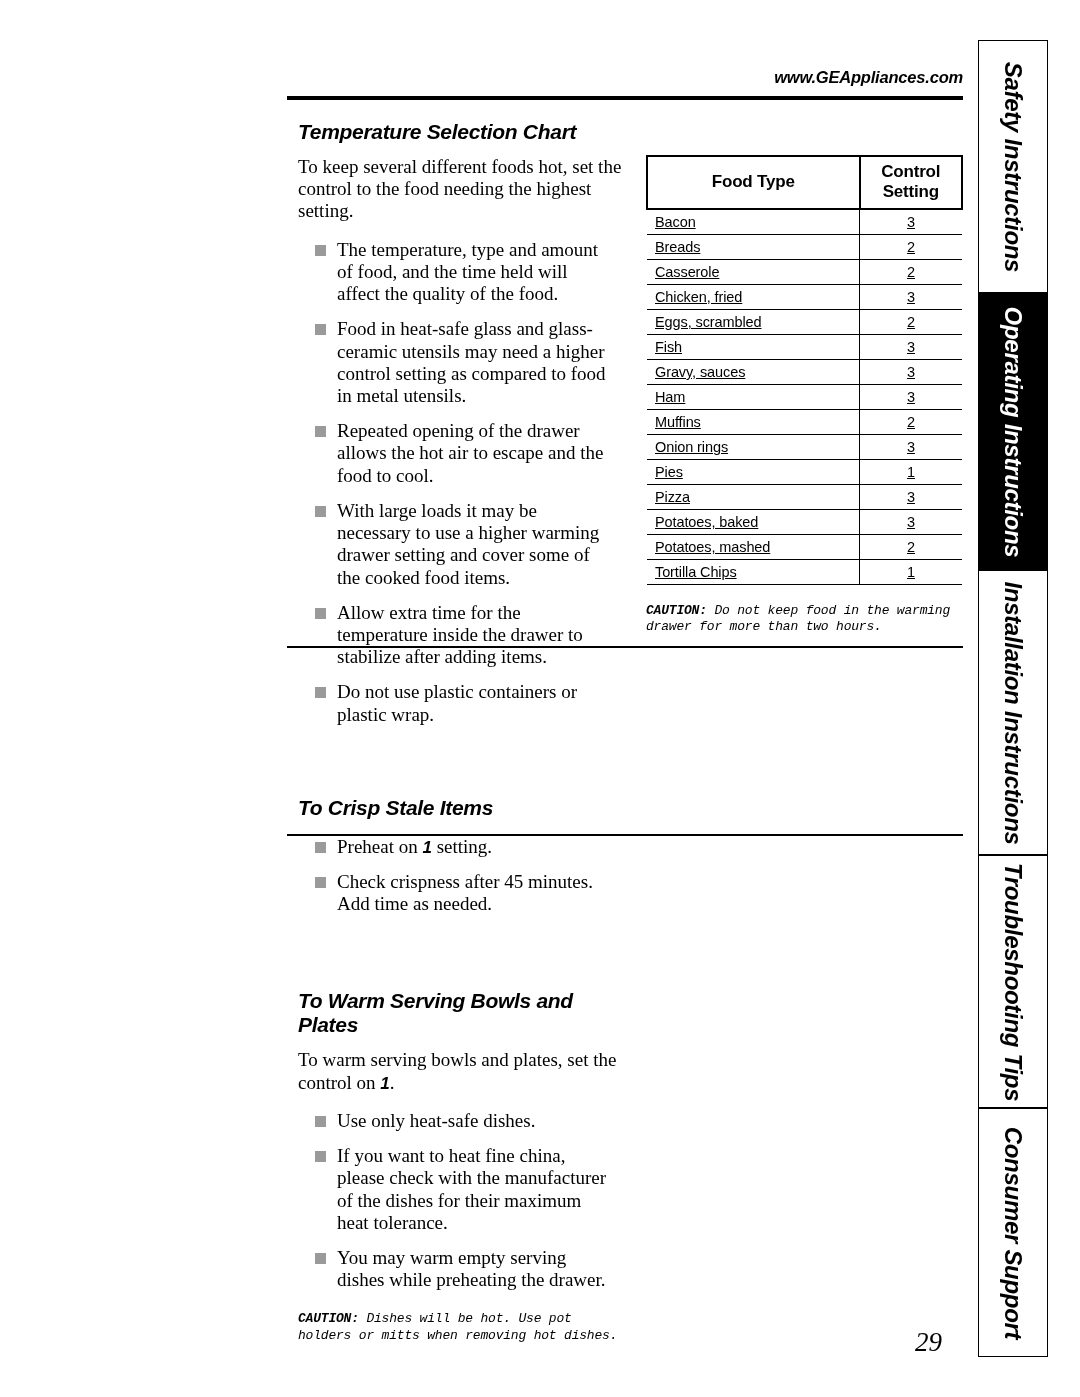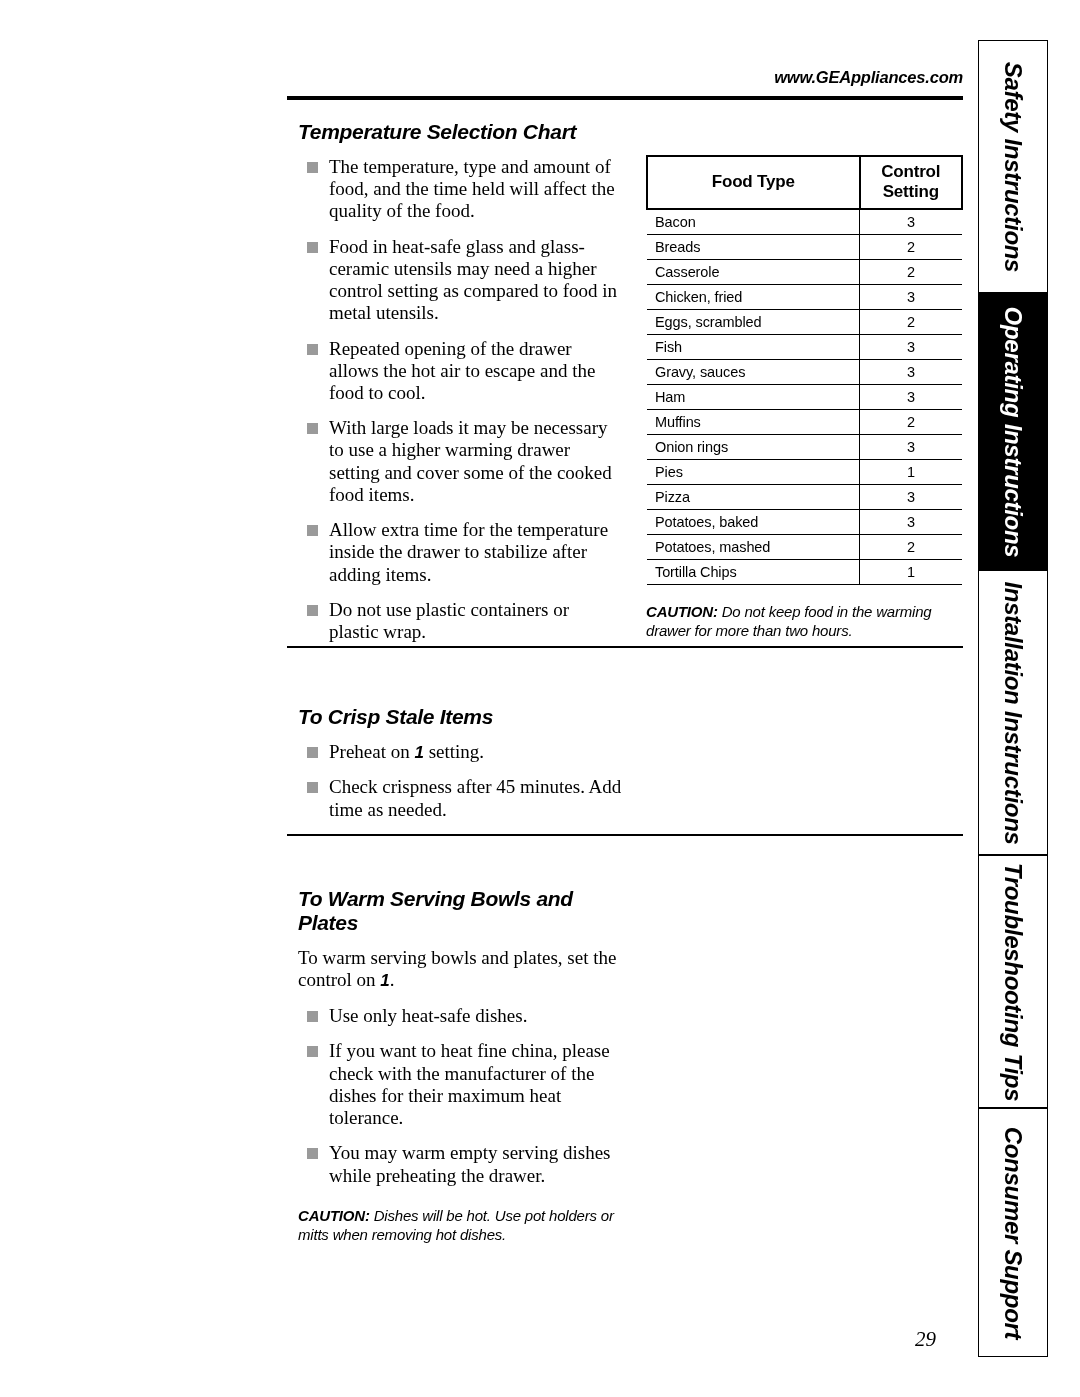--- a/index.html
+++ b/index.html
@@ -62,21 +62,21 @@
   }
 
   .body-par {
     font-size: 19px;
     line-height: 1.17;
     margin: 0 0 14px 0;
   }
 
   ul.bullets {
     list-style: none;
-    margin: 8px;
+    margin: 16px;
     padding: 0;
   }
   ul.bullets li {
     position: relative;
     padding-left: 23px;
     font-size: 19px;
     line-height: 1.17;
     margin-bottom: 13px;
   }
   ul.bullets li:last-child { margin-bottom: 0; }
@@ -122,31 +122,32 @@
   table#temp-table th.ctrl {
     text-align: center;
     padding-left: 4px;
     padding-right: 4px;
   }
   table#temp-table td {
     font-size: 14.5px;
     padding: 4px 8px 4px 8px;
     border-bottom: 1.5px solid #000000;
     letter-spacing: -0.1px;
+    text-decoration: underline;
   }
   table#temp-table td.food { width: 196px; }
   table#temp-table td.val {
     text-align: center;
     border-left: 1.5px solid #000000;
   }
 
   .caution {
-    font-family: Liberation Sans, sans-serif;
-    font-style: italic;
-    font-size: 15px;
+    font-family: Liberation Mono, monospace;
+    font-style: italic;
+    font-size: 13px;
     line-height: 1.25;
     letter-spacing: -0.2px;
   }
   .caution b { font-weight: bold; font-style: italic; }
   #table-caution { margin-top: 18px; }
   #bowls-caution { margin-top: 20px; }
 
   
   #side-tabs {
     position: absolute;
@@ -183,33 +184,34 @@
     letter-spacing: -0.3px;
   }
 
   
   #page-number {
     position: absolute;
     left: 915px;
     top: 1327px;
     font-family: "Liberation Serif", serif;
     font-style: italic;
-    font-size: 21px;
+    font-size: 27px;
   }
 </style>
 </head>
 <body>
 
 <div id="site-url">www.GEAppliances.com</div>
 <div id="header-rule"></div>
 
 <div id="left-col">
 
   <h2 class="section-heading">Temperature Selection Chart</h2>
 
+  <p class="body-par">To keep several different foods hot, set the control to the food needing the highest setting.</p>
 
   <ul class="bullets" id="temp-bullets">
       <li><span class="sq"></span><span>The temperature, type and amount of food, and the time held will affect the quality of the food.</span></li>
       <li><span class="sq"></span><span>Food in heat-safe glass and glass-ceramic utensils may need a higher control setting as compared to food in metal utensils.</span></li>
       <li><span class="sq"></span><span>Repeated opening of the drawer allows the hot air to escape and the food to cool.</span></li>
       <li><span class="sq"></span><span>With large loads it may be necessary to use a higher warming drawer setting and cover some of the cooked food items.</span></li>
       <li><span class="sq"></span><span>Allow extra time for the temperature inside the drawer to stabilize after adding items.</span></li>
       <li><span class="sq"></span><span>Do not use plastic containers or plastic wrap.</span></li>
     </ul>
 

